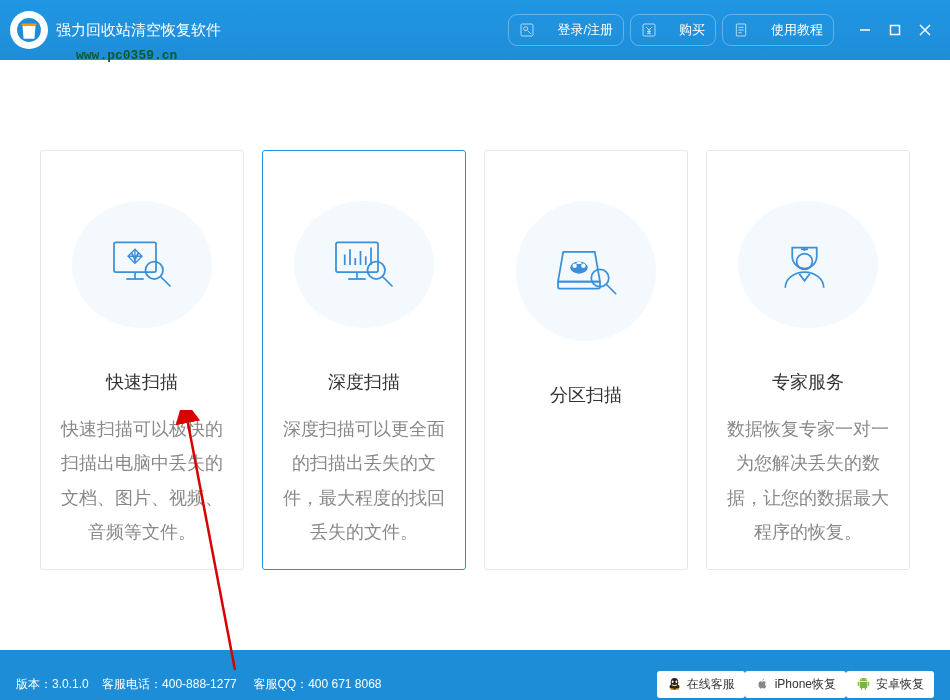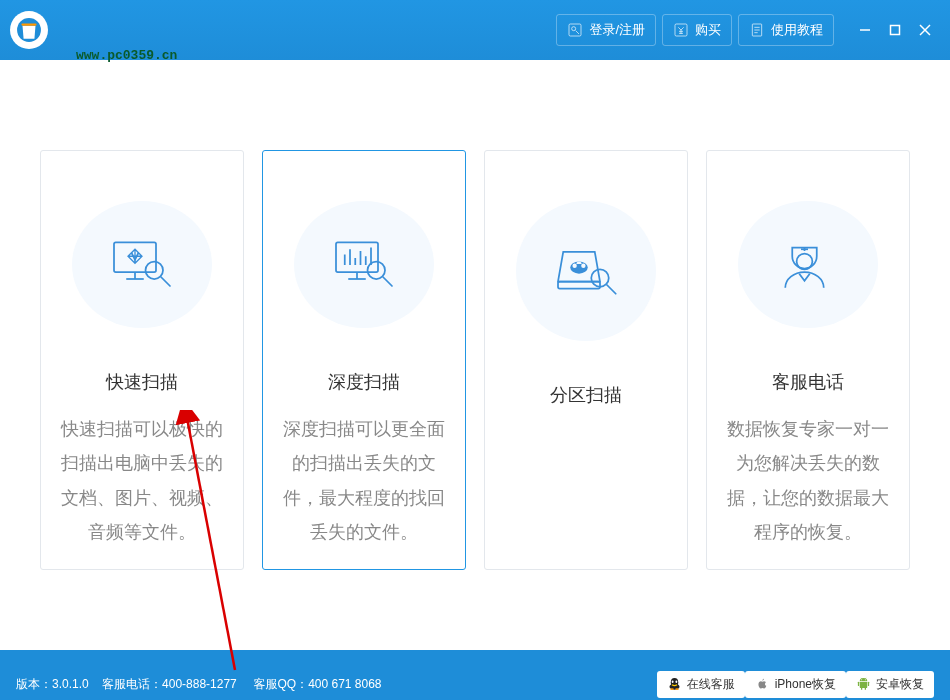--- a/index.html
+++ b/index.html
@@ -22,26 +22,26 @@
 }
 .app-logo svg { width: 26px; height: 26px; }
 .app-title { color: #fff; font-size: 15px; font-weight: 500; }
 .watermark {
   position: absolute; left: 76px; top: 48px;
   color: #0a5a2a; font-size: 13px; font-weight: bold;
   font-family: "Courier New", monospace;
 }
 .header-spacer { flex: 1; }
 .header-btn {
-  display: flex; align-items: center; gap: 6px;
+  display: flex; align-items: center; gap: 22px;
   color: #fff; font-size: 13px;
   padding: 6px 10px; margin-right: 6px;
   cursor: pointer;
   border: 1px solid rgba(255,255,255,0.3);
-  border-radius: 3px;
+  border-radius: 9px;
 }
 .header-btn svg { width: 16px; height: 16px; stroke: #fff; fill: none; }
 .win-controls { display: flex; gap: 0; margin-left: 10px; }
 .win-btn {
   width: 30px; height: 28px;
   display: flex; align-items: center; justify-content: center;
   cursor: pointer;
 }
 .win-btn svg { width: 12px; height: 12px; stroke: #fff; stroke-width: 1.5; fill: none; }
 
@@ -109,20 +109,21 @@
 <body>
 
 <div class="header">
   <div class="app-logo">
     <svg viewBox="0 0 24 24">
         <circle cx="12" cy="12" r="11" fill="#1e8dd8"></circle>
         <path d="M6 8h12l-1 12H7z" fill="#fff"></path>
         <rect x="5" y="6" width="14" height="2" rx="1" fill="#ff9800"></rect>
       </svg>
   </div>
+  <div class="app-title">强力回收站清空恢复软件</div>
   <div class="watermark">www.pc0359.cn</div>
   <div class="header-spacer"></div>
   <div class="header-btn">
     <svg viewBox="0 0 24 24">
         <rect x="3" y="3" width="18" height="18" rx="2"></rect>
         <circle cx="10" cy="10" r="3"></circle>
         <path d="M13 13l5 5"></path>
       </svg>
     <span>登录/注册</span>
   </div>
@@ -218,21 +219,21 @@
     <div class="card-icon-wrap">
       <svg viewBox="0 0 80 64">
         <path d="M22 12 h28 v10 a14 14 0 0 1-28 0 z" class="stroke-blue"></path>
         <line x1="32" y1="14" x2="40" y2="14" class="stroke-blue" stroke-width="1.5"></line>
         <line x1="36" y1="12" x2="36" y2="16" class="stroke-blue" stroke-width="1.5"></line>
         <circle cx="36" cy="28" r="9" class="stroke-blue"></circle>
         <path d="M14 58 a22 18 0 0 1 44 0" class="stroke-blue"></path>
         <path d="M30 42 l6 8 6-8" class="stroke-blue" stroke-width="1.5"></path>
       </svg>
     </div>
-    <div class="card-title">客服电话</div>
+    <div class="card-title">专家服务</div>
     <div class="card-desc">数据恢复专家一对一为您解决丢失的数据，让您的数据最大程序的恢复。</div>
   </div>
 
   <svg class="arrow-overlay" width="120" height="270">
     <defs>
         <marker id="ah" markerWidth="10" markerHeight="10" refX="2" refY="5" orient="auto">
           <path d="M0 0 L10 5 L0 10 z" fill="#d90000"></path>
         </marker>
       </defs>
     <line x1="110" y1="260" x2="62" y2="8" stroke="#d90000" stroke-width="2.5" marker-end="url(#ah)"></line>

